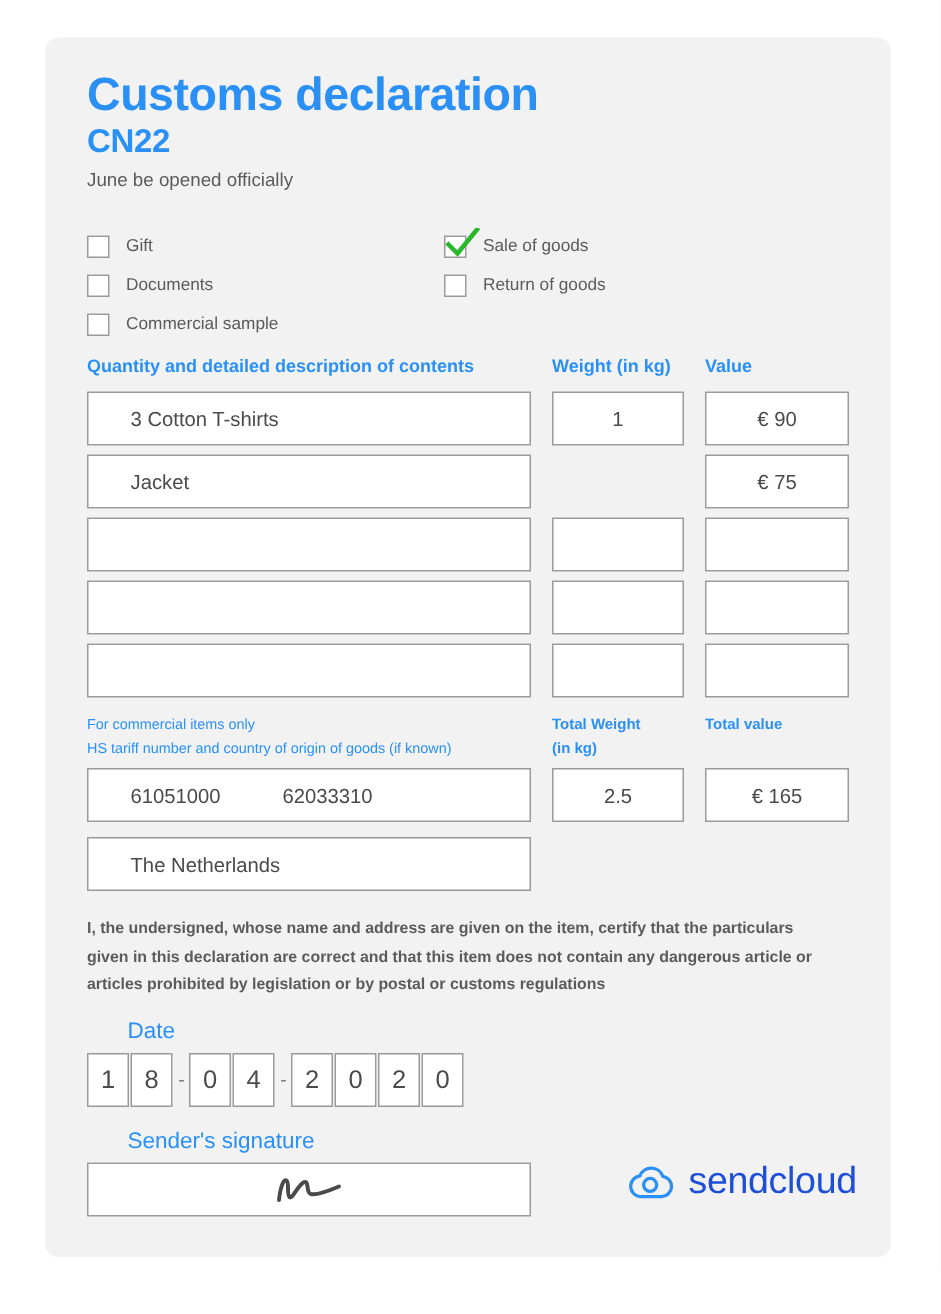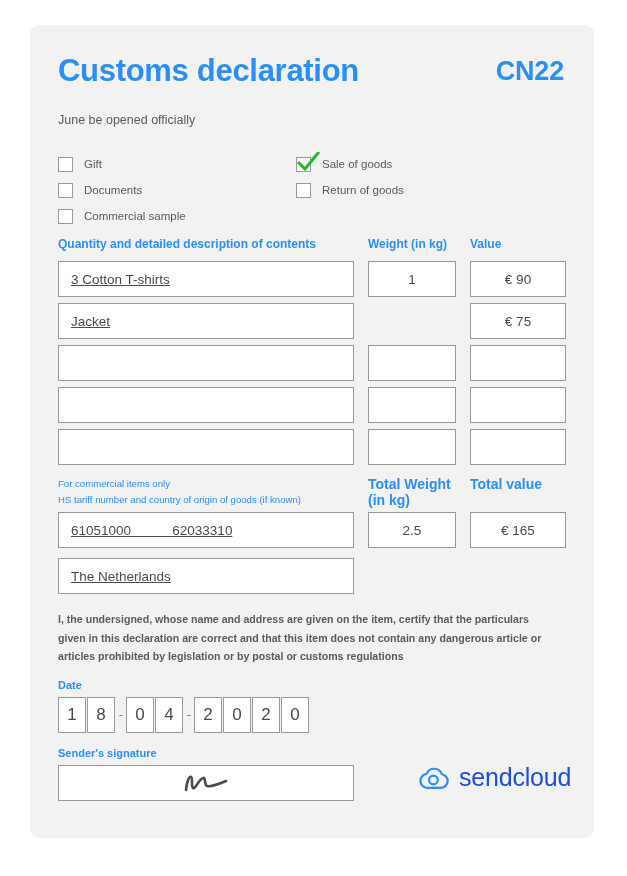--- a/index.html
+++ b/index.html
@@ -27,33 +27,34 @@
   .inner {
     position: absolute;
     left: 28px;
     top: 20px;
     width: 508px;
   }
 
   
   .header {
     display: flex;
-    align-items: center;
+    align-items: flex-start;
     justify-content: space-between;
     height: 52px;
+    flex-direction: column;
   }
   .title {
     font-size: 31px;
     font-weight: bold;
     color: #2a90f5;
     letter-spacing: -0.3px;
     white-space: nowrap;
   }
   .cn-code {
-    font-size: 27px;
+    font-size: 22px;
     font-weight: bold;
     color: #2a90f5;
     letter-spacing: -0.2px;
     padding-right: 2px;
   }
   .subtitle {
     margin-top: 16px;
     font-size: 12.5px;
     color: #5b5b5b;
   }
@@ -131,22 +132,21 @@
     border: 1px solid #9a9a9a;
     box-sizing: border-box;
     display: flex;
     align-items: center;
     font-size: 13.5px;
     color: #4a4a4a;
   }
   .fld.desc {
     left: 0px;
     width: 296px;
-    padding-left: 12px;
-    text-decoration: underline;
+    padding-left: 28px;
   }
   .fld.weight {
     left: 310px;
     width: 88px;
     justify-content: center;
   }
   .fld.value {
     left: 412px;
     width: 96px;
     justify-content: center;
@@ -162,21 +162,21 @@
     position: absolute;
     left: 0;
     top: 0;
     font-size: 9.6px;
     color: #2a90f5;
     line-height: 16px;
   }
   .tot-head {
     position: absolute;
     top: 0;
-    font-size: 14px;
+    font-size: 10px;
     font-weight: bold;
     color: #2a90f5;
     line-height: 16px;
     width: 95px;
   }
   .tot-head.w { left: 310px; }
   .tot-head.v { left: 412px; }
 
   .totals-row { position: relative; height: 42px; }
   .country-row { position: relative; height: 40px; margin-top: 4px; }
@@ -186,23 +186,24 @@
     margin-top: 12px;
     font-size: 10.6px;
     color: #5b5b5b;
     line-height: 18.5px;
     width: 500px;
     font-weight: bold;
   }
 
   
   .sec-label {
-    font-size: 11px;
-    font-weight: bold;
-    color: #2a90f5;
+    font-size: 15px;
+    font-weight: normal;
+    color: #2a90f5;
+    margin-left: 27px;
   }
   .date-block { margin-top: 13px; }
   .date-boxes {
     margin-top: 6px;
     display: flex;
     align-items: center;
   }
   .digit {
     width: 28px;
     height: 36px;

